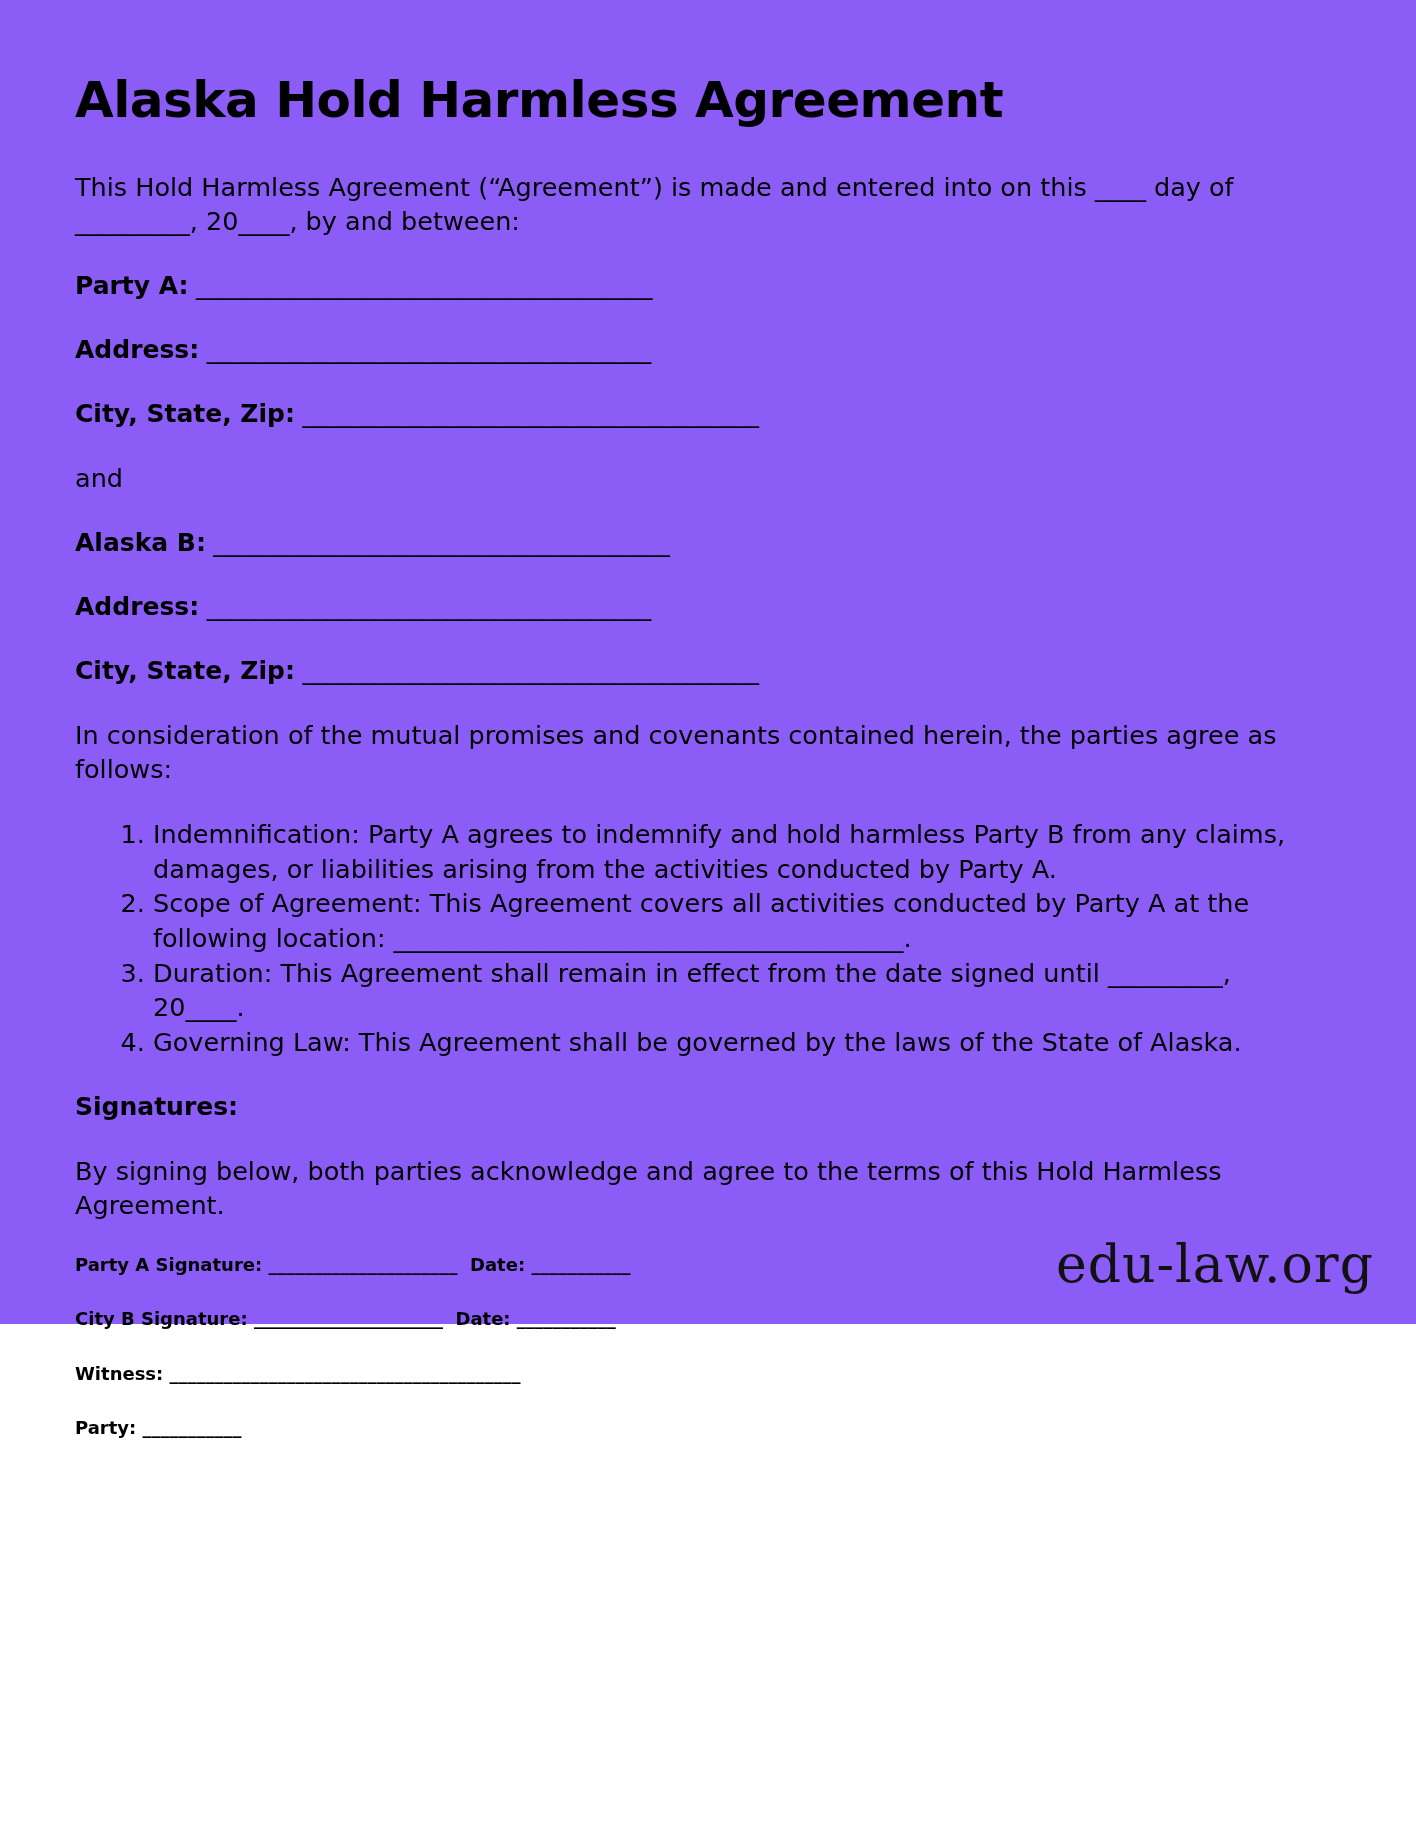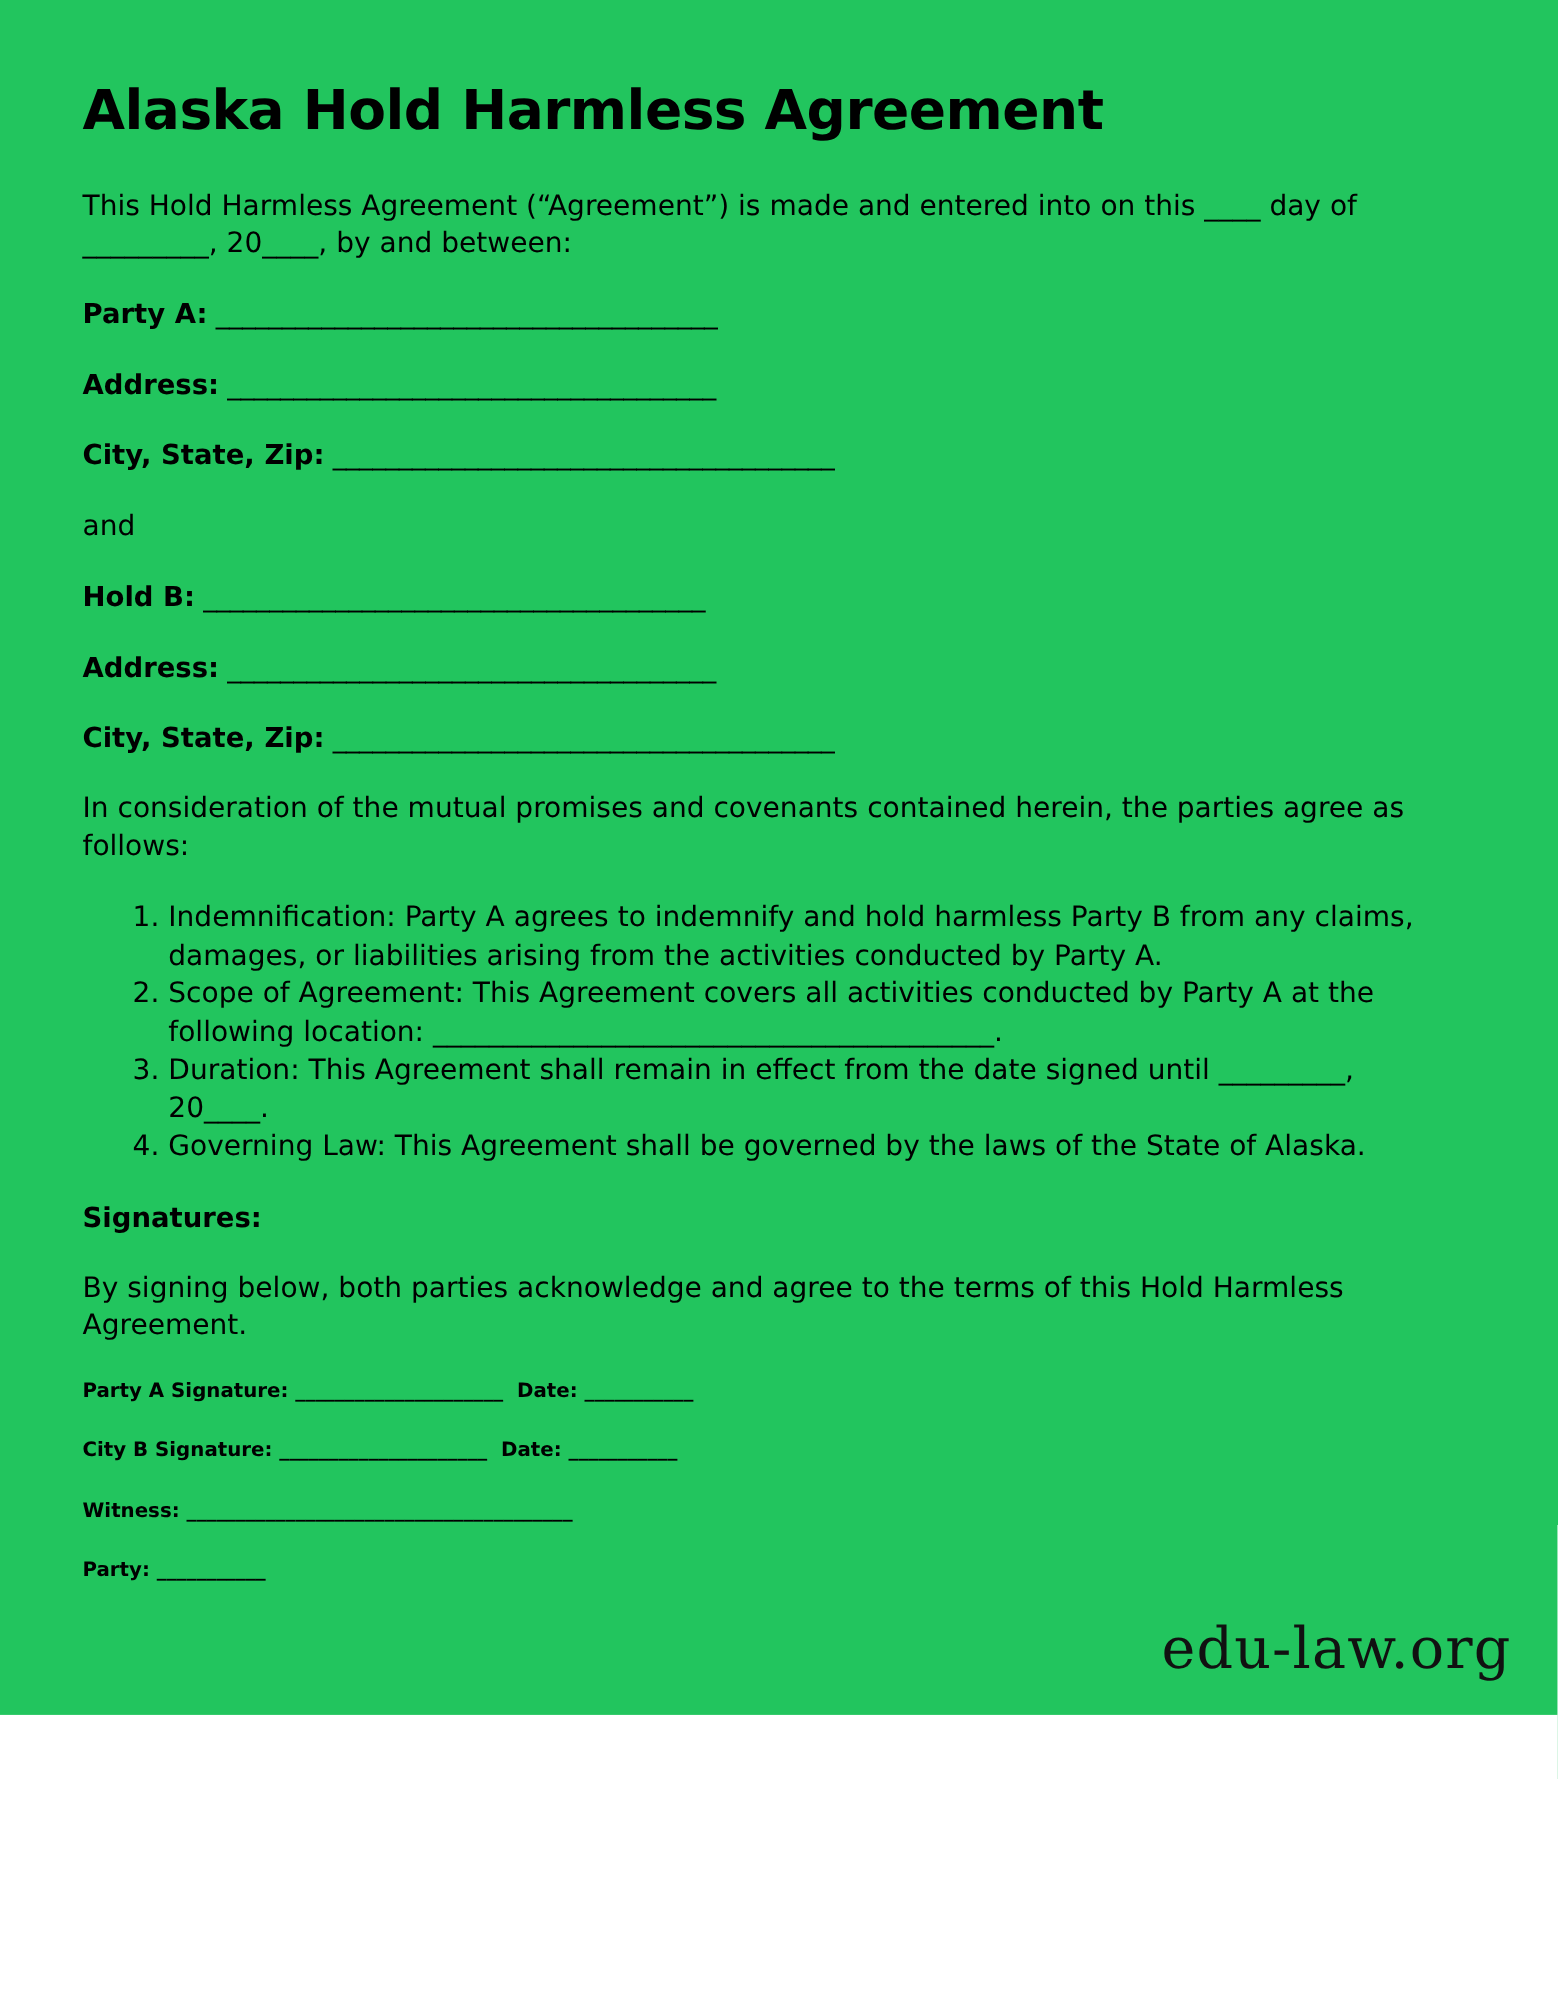--- a/index.html
+++ b/index.html
@@ -12,22 +12,22 @@
     height: 1832px;
     position: relative;
     font-family: "DejaVu Sans", sans-serif;
     color: #000000;
     overflow: hidden;
   }
   .page {
     position: absolute;
     left: 0; top: 0;
     width: 1416px;
-    height: 1559px;
-    background: #22c55e;
+    height: 1324px;
+    background: #8b5cf6;
   }
   .content {
     position: absolute;
     left: 75px;
     top: 72px;
     width: 1266px;
   }
   h1.doc-title {
     font-family: "DejaVu Sans", sans-serif;
     font-size: 50px;
@@ -115,21 +115,21 @@
     <p class="para">This Hold Harmless Agreement (“Agreement”) is made and entered into on this ____ day of _________, 20____, by and between:</p>
 
     <p class="field"><span class="lbl">Party A:</span><span class="blank"> ______________________________________</span></p>
 
     <p class="field"><span class="lbl">Address:</span><span class="blank"> _____________________________________</span></p>
 
     <p class="field"><span class="lbl">City, State, Zip:</span><span class="blank"> ______________________________________</span></p>
 
     <p class="plain-and">and</p>
 
-    <p class="field"><span class="lbl">Hold B:</span><span class="blank"> ______________________________________</span></p>
+    <p class="field"><span class="lbl">Alaska B:</span><span class="blank"> ______________________________________</span></p>
 
     <p class="field"><span class="lbl">Address:</span><span class="blank"> _____________________________________</span></p>
 
     <p class="field"><span class="lbl">City, State, Zip:</span><span class="blank"> ______________________________________</span></p>
 
     <p class="para">In consideration of the mutual promises and covenants contained herein, the parties agree as follows:</p>
 
     <ol class="terms">
       <li><b>Indemnification:</b><span> Party A agrees to indemnify and hold harmless Party B from any claims, damages, or liabilities arising from the activities conducted by Party A.</span></li>
       <li><b>Scope of Agreement:</b><span> This Agreement covers all activities conducted by Party A at the following location: ________________________________________.</span></li>

